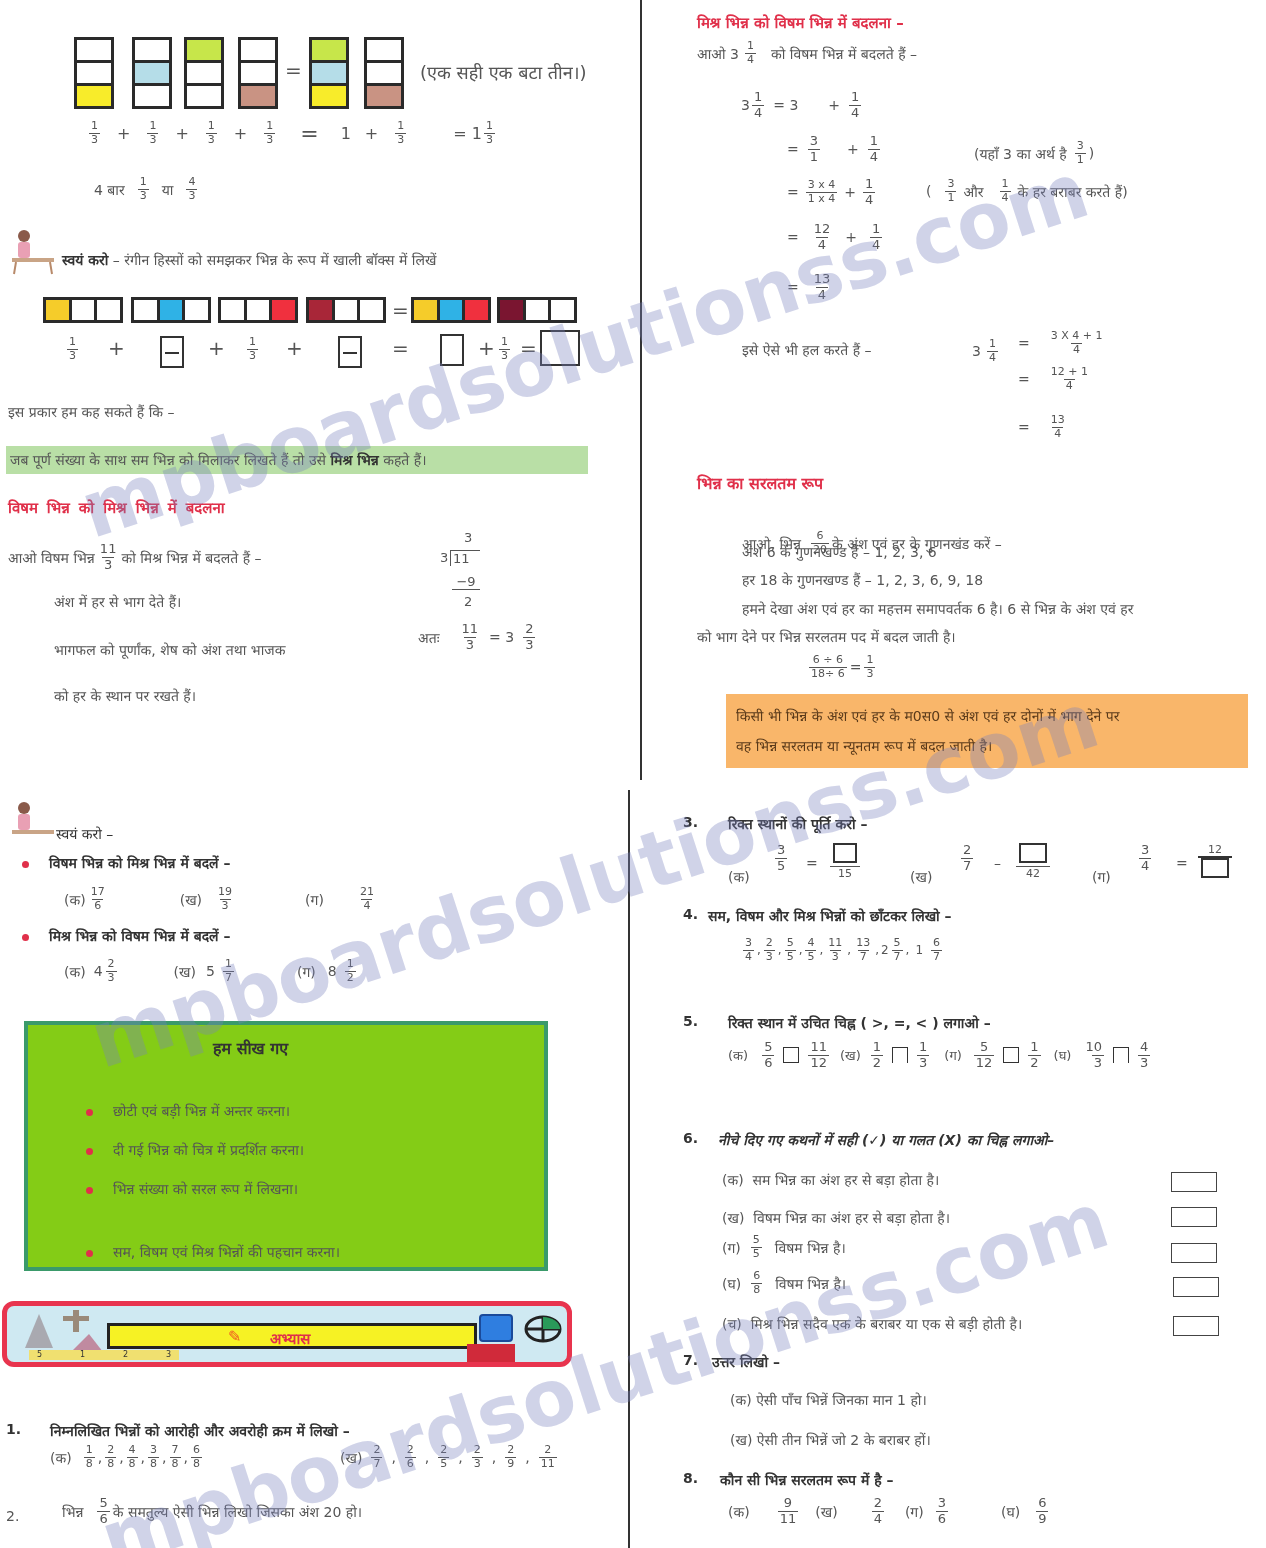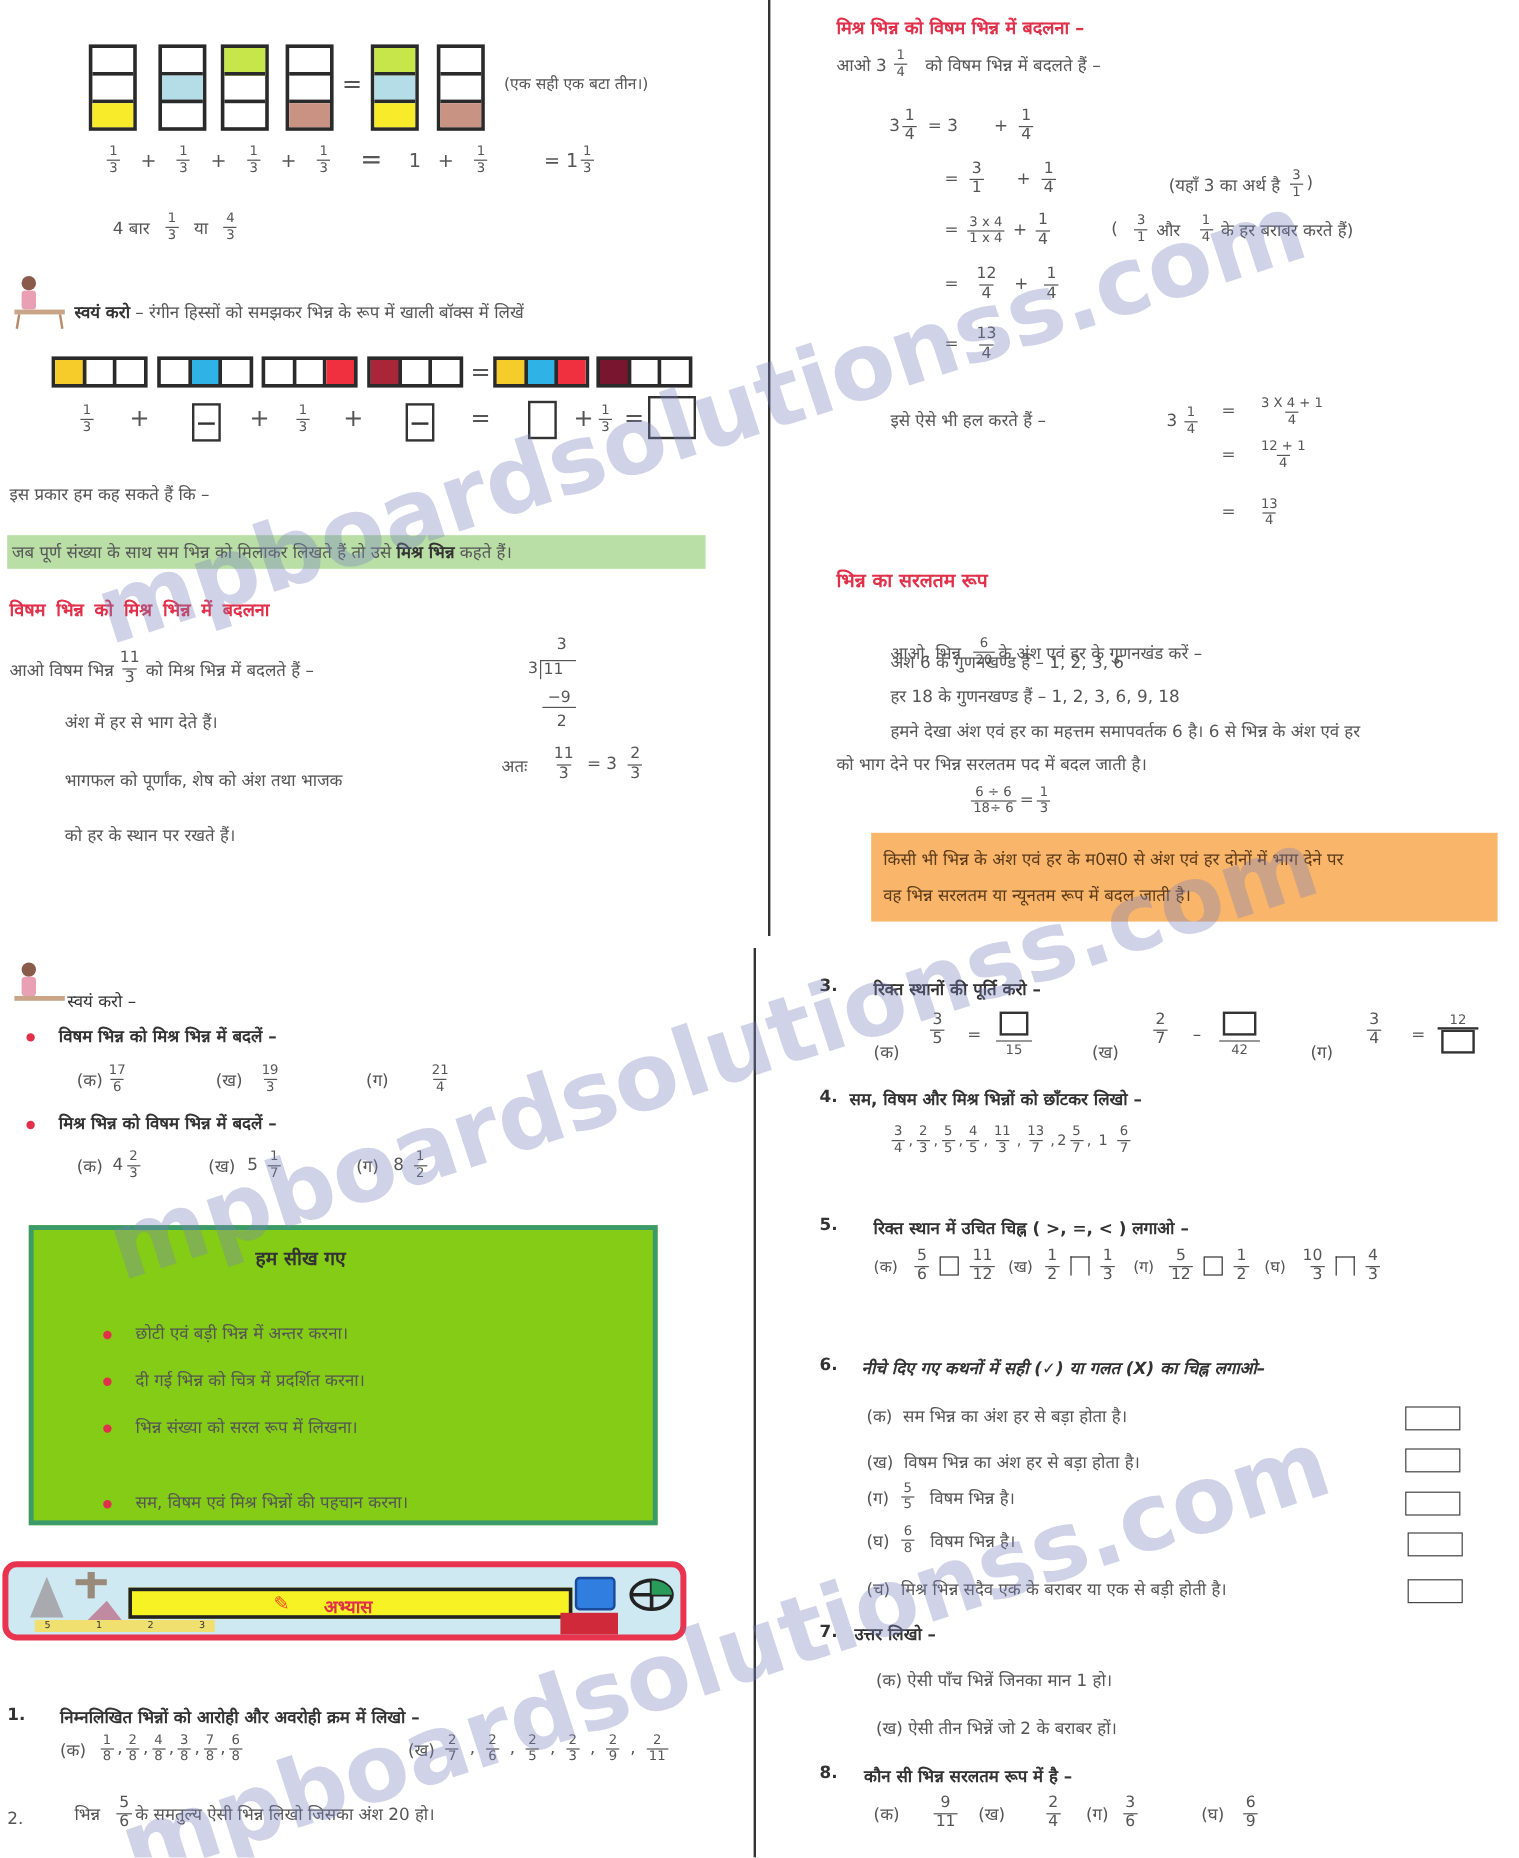--- a/index.html
+++ b/index.html
@@ -63,21 +63,21 @@
 <div class="vbox" style="left:309px; top:37px;">
     <div style="background:#c7e64a"></div>
     <div style="background:#b5dde8"></div>
     <div style="background:#f8ec2a"></div>
   </div>
 <div class="vbox" style="left:364px; top:37px;">
     <div></div>
     <div></div>
     <div style="background:#c99383"></div>
   </div>
-<div class="abs txt" style="left:420px; top:60px; font-size:13px;">(एक सही एक बटा तीन।)</div>
+<div class="abs txt" style="left:420px; top:60px; font-size:18px;">(एक सही एक बटा तीन।)</div>
 
 <div class="abs" style="left:86px; top:120px; display:flex; align-items:center; gap:14px; font-size:16px; color:#555;">
   <span class="frac">
       <span class="num">1</span>
       <span class="den">3</span>
     </span>
   <span>+</span>
   <span class="frac">
       <span class="num">1</span>
       <span class="den">3</span>

